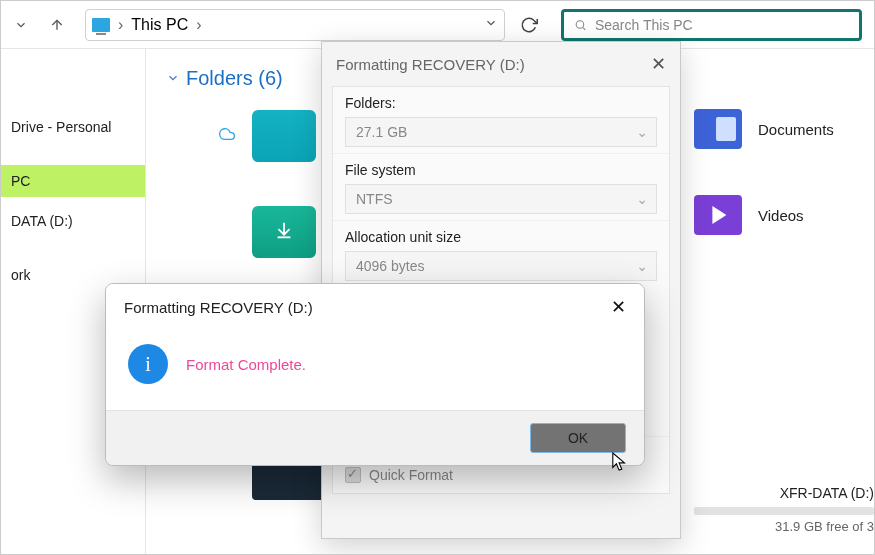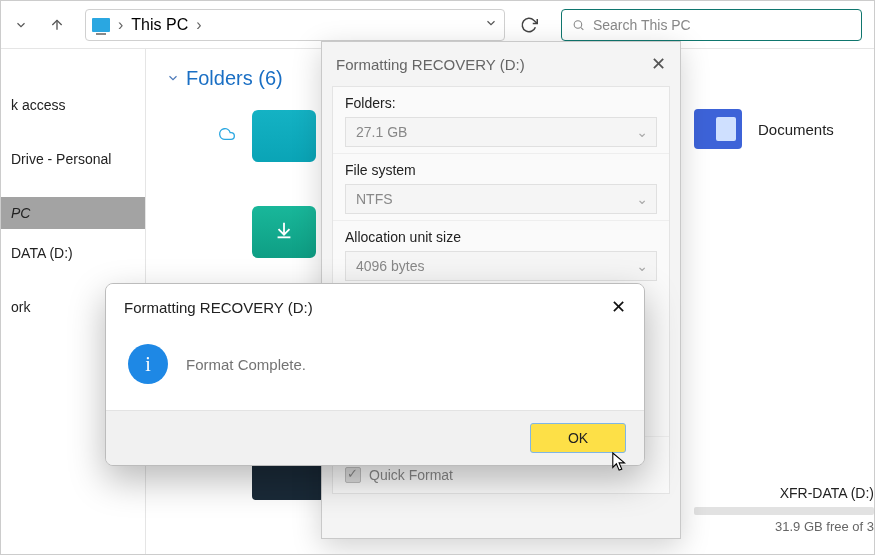--- a/index.html
+++ b/index.html
@@ -7,45 +7,45 @@
 
   
   .toolbar { height: 48px; border-bottom: 1px solid #e5e5e5; display: flex; align-items: center; padding: 0 6px; gap: 8px; }
   .nav-btn { width: 28px; height: 28px; display: flex; align-items: center; justify-content: center; color: #555; }
   .addr { flex: 0 0 420px; height: 32px; border: 1px solid #d0d0d0; border-radius: 4px; display: flex; align-items: center; padding: 0 6px; gap: 8px; margin-left: 6px; }
   .addr .pc-icon { width: 18px; height: 14px; background: #2aa7e1; border-radius: 1px; position: relative; }
   .addr .pc-icon::after { content:""; position:absolute; left:4px; right:4px; bottom:-3px; height:2px; background:#888; }
   .addr .chevron { color:#666; }
   .addr .drop { margin-left:auto; color:#555; }
   .refresh { width:32px; height:32px; display:flex; align-items:center; justify-content:center; color:#444; }
-  .search { flex: 1; height: 32px; border: 1px solid #0f766e; border-radius: 4px; display: flex; align-items: center; padding: 0 10px; margin-left: 8px; margin-right: 6px; color:#888; gap:8px; }
+  .search { flex: 1; height: 32px; border: 3px solid #0f766e; border-radius: 4px; display: flex; align-items: center; padding: 0 10px; margin-left: 8px; margin-right: 6px; color:#888; gap:8px; }
   .search svg { width:14px; height:14px; color:#888; }
   .search-input { border:none; outline:none; width:100%; color:#333; font-size:14px; }
   .search-input::placeholder { color:#888; }
 
   
   .main { display:flex; height: calc(100% - 48px); }
   .sidebar { width: 145px; border-right: 1px solid #e5e5e5; padding-top: 40px; font-size:14px; color:#222; }
   .sidebar .item { padding: 8px 10px; white-space: nowrap; overflow:hidden; }
-  .sidebar .item.selected { background:#a3a3a3;font-style:italic; }
+  .sidebar .item.selected { background:#bef264; }
   .content { flex:1; position:relative; padding: 18px 26px; }
   .folders-hdr { display:flex; align-items:center; gap:6px; color:#1a6fc4; font-size:20px; margin-bottom:20px; margin-left:-6px; }
   .folders-hdr .caret { color:#4b78b8; }
 
   .folder-col { display:flex; flex-direction:column; gap:44px; margin-left:44px; margin-top:4px; }
   .folder-row { display:flex; align-items:center; gap:14px; }
   .cloud { color:#2aa7e1; font-size:18px; }
   .ficon { width:64px; height:52px; border-radius:6px; position:relative; }
   .ficon.teal1 { background: linear-gradient(180deg,#14b2c4,#0aa4b6); }
   .ficon.teal2 { background: linear-gradient(180deg,#19b79a,#0e9e84); }
   .ficon .dl { position:absolute; left:50%; top:50%; transform:translate(-50%,-50%); color:#fff; }
   .ficon.dark { width:72px; height:44px; background:#1a2a38; border-radius:4px; }
 
   
-  .right-col { position:absolute; right:0; top:48px; width:180px; padding-top:60px; display:flex; gap:46px; }
+  .right-col { position:absolute; right:0; top:48px; width:180px; padding-top:60px; display:flex; flex-direction:column; gap:46px; }
   .rc-item { display:flex; align-items:center; gap:16px; font-size:15px; color:#222; }
   .rc-icon { width:48px; height:40px; border-radius:4px; position:relative; }
   .rc-icon.docs { background:#3d63d8; }
   .rc-icon.docs::after { content:""; position:absolute; right:6px; top:8px; width:20px; height:24px; background:#cfe0ff; border-radius:2px; }
   .rc-icon.music { background:#e6593f; }
   .rc-icon.music::after { content:""; position:absolute; left:10px; top:6px; width:24px; height:24px; background:#fff; opacity:.5; border-radius:2px; }
   .rc-icon.videos { background:#7a3fd6; }
   .rc-icon.videos::after { content:""; position:absolute; left:50%; top:50%; transform:translate(-40%,-50%); border-left:14px solid #fff; border-top:9px solid transparent; border-bottom:9px solid transparent; }
 
   .drive-card { position:absolute; right:0; bottom:20px; width:180px;text-align:right; }
@@ -67,23 +67,23 @@
   .format-dlg .qf { display:flex; align-items:center; gap:8px; padding:2px 12px 10px; color:#888; font-size:14px; }
   .format-dlg .chk { width:16px; height:16px; background:#dcdcdc; border:1px solid #bdbdbd; border-radius:2px; position:relative; }
   .format-dlg .chk::after { content:"✓"; position:absolute; left:1px; top:-2px; font-size:13px; color:#888; }
 
   
   .msgbox { position:absolute; left:104px; top:282px; width:540px; background:#f2f2f2; border:1px solid #bcbcbc; border-radius:8px; box-shadow: 0 14px 36px rgba(0,0,0,.28); overflow:hidden; }
   .msgbox .mb-title { background:#fff; display:flex; align-items:center; padding:12px 18px; font-size:15px; color:#222; }
   .msgbox .mb-title .close { margin-left:auto; font-size:18px; color:#111; }
   .msgbox .mb-body { background:#fff; display:flex; align-items:center; gap:18px; padding:14px 22px 26px; }
   .msgbox .info-icon { width:40px; height:40px; border-radius:50%; background:#1e88e5; color:#fff; display:flex; align-items:center; justify-content:center; font-family: Georgia, serif; font-size:20px; }
-  .msgbox .mb-text { font-size:15px; color:#737373; }
+  .msgbox .mb-text { font-size:15px; color:#ec4899; }
   .msgbox .mb-footer { background:#f1f1f1; display:flex; justify-content:flex-end; padding:12px 18px; border-top:1px solid #e3e3e3; }
-  .msgbox .ok-btn { min-width:96px; height:30px; background:#fde047; border:1px solid #7fb6e6; border-radius:3px; font-size:14px; color:#222; display:flex; align-items:center; justify-content:center; }
+  .msgbox .ok-btn { min-width:96px; height:30px; background:#737373; border:1px solid #7fb6e6; border-radius:3px; font-size:14px; color:#222; display:flex; align-items:center; justify-content:center; }
 
   
   .cursor { position:absolute; left:610px; top:450px; width:18px; height:22px; }
   .cursor svg { width:100%; height:100%; }
 </style>
 </head>
 <body>
 
 <div class="toolbar">
   <div class="nav-btn">
@@ -118,21 +118,20 @@
     <svg viewBox="0 0 24 24" fill="none" stroke="currentColor" stroke-width="2">
         <circle cx="11" cy="11" r="7"></circle>
         <line x1="21" y1="21" x2="16.65" y2="16.65"></line>
       </svg>
     <input class="search-input" placeholder="Search This PC" style="">
   </div>
 </div>
 
 <div class="main">
   <div class="sidebar">
-    <div class="item">k access</div>
     <div style="height:22px"></div>
     <div class="item">Drive - Personal</div>
     <div style="height:22px"></div>
     <div class="item selected">PC</div>
     <div style="height:8px"></div>
     <div class="item">DATA (D:)</div>
     <div style="height:22px"></div>
     <div class="item">ork</div>
   </div>
 

